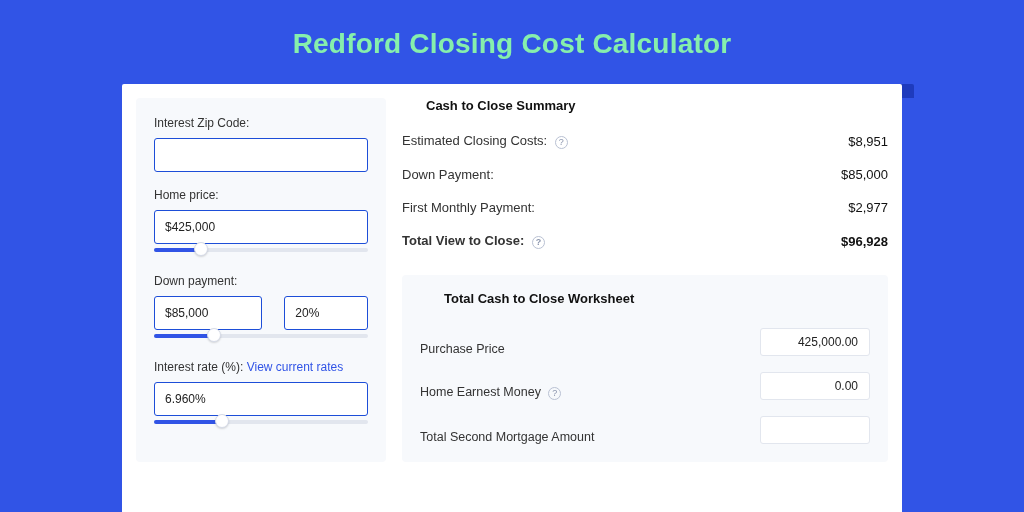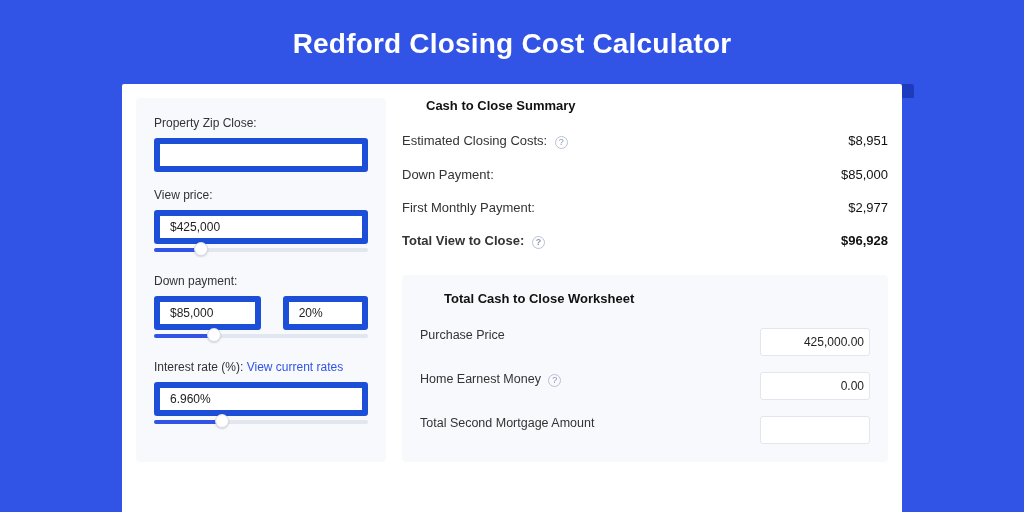--- a/index.html
+++ b/index.html
@@ -4,21 +4,21 @@
 <style>
   * { box-sizing: border-box; margin: 0; padding: 0; }
   html, body { width: 1024px; height: 512px; overflow: hidden; }
   body {
     background: #3154e6;
     font-family: -apple-system, BlinkMacSystemFont, "Segoe UI", Arial, sans-serif;
     color: #111;
   }
   .page-title {
     text-align: center;
-    color: #ffffff;
+    color: #86efac;
     font-weight: 700;
     font-size: 28px;
     padding: 28px 0 24px;
     letter-spacing: 0.2px;
   }
   .sheet-wrap {
     display: flex;
     justify-content: center;
   }
   .sheet {
@@ -63,21 +63,21 @@
   .field-group { margin-bottom: 16px; }
   .label {
     font-size: 12px;
     color: #333;
     margin-bottom: 8px;
   }
   .text-input {
     width: 100%;
     height: 34px;
     background: #fff;
-    border: 6px solid #1d4ed8;
+    border: 1px solid #1d4ed8;
     border-radius: 3px;
     padding: 0 10px;
     font-size: 12px;
     color: #222;
   }
   .pair {
     display: flex;
     gap: 10px;
   }
   .pair .text-input:first-child { flex: 1.4; }
@@ -127,45 +127,45 @@
   }
   .panel h3 {
     font-size: 13px;
     font-weight: 700;
     margin-bottom: 14px;
     margin-left: 24px;
   }
   .sum-row {
     display: flex;
     justify-content: space-between;
-    align-items: flex-start;
+    align-items: center;
     font-size: 13px;
     padding: 6px 0 12px;
   }
   .sum-row .k { color: #333; }
   .sum-row .v { font-weight: 500; }
   .sum-row.total .k,
   .sum-row.total .v { font-weight: 700; }
   .ws-row {
     display: flex;
     justify-content: space-between;
-    align-items: flex-start;
+    align-items: flex-end;
     font-size: 12.5px;
     padding: 8px 0;
     color: #333;
   }
   .ws-input {
     width: 110px;
     height: 28px;
     background: #fff;
     border: 1px solid #e2e6ee;
     border-radius: 3px;
     font-size: 12px;
     text-align: right;
-    padding: 0 5px;
+    padding: 0 11px;
     color: #222;
   }
   .help {
     display: inline-flex;
     width: 13px; height: 13px;
     border: 1px solid #b9c1d3;
     border-radius: 50%;
     color: #8b95ad;
     font-size: 9px;
     line-height: 11px;
@@ -182,26 +182,26 @@
 
 <div class="sheet-wrap">
   <div class="sheet">
     <div class="sheet-shadow"></div>
     <div class="sheet-body">
       <div class="cols">
 
         <div class="side">
 
           <div class="field-group">
-            <div class="label">Property Zip Close:</div>
+            <div class="label">Interest Zip Code:</div>
             <input class="text-input" value="" style="">
           </div>
 
           <div class="field-group">
-            <div class="label">View price:</div>
+            <div class="label">Home price:</div>
             <input class="text-input" value="$425,000" style="">
             <div class="slider">
               <div class="track"></div>
               <div class="fill" style="width: 22%;"></div>
               <div class="thumb" style="left: 22%;"></div>
             </div>
           </div>
 
           <div class="field-group">
             <div class="label">Down payment:</div>

